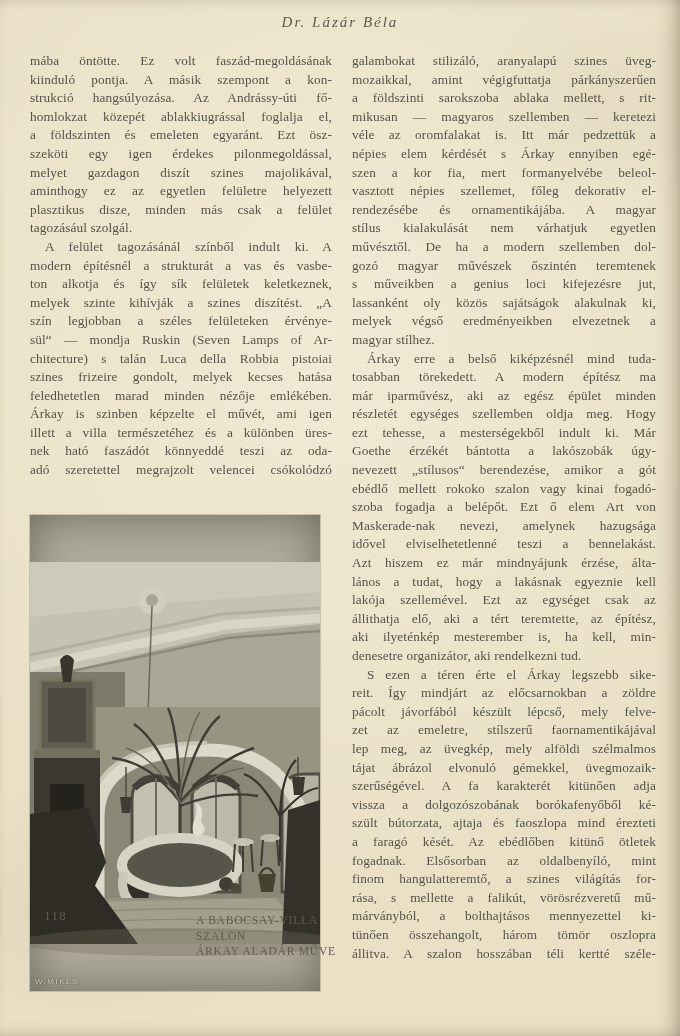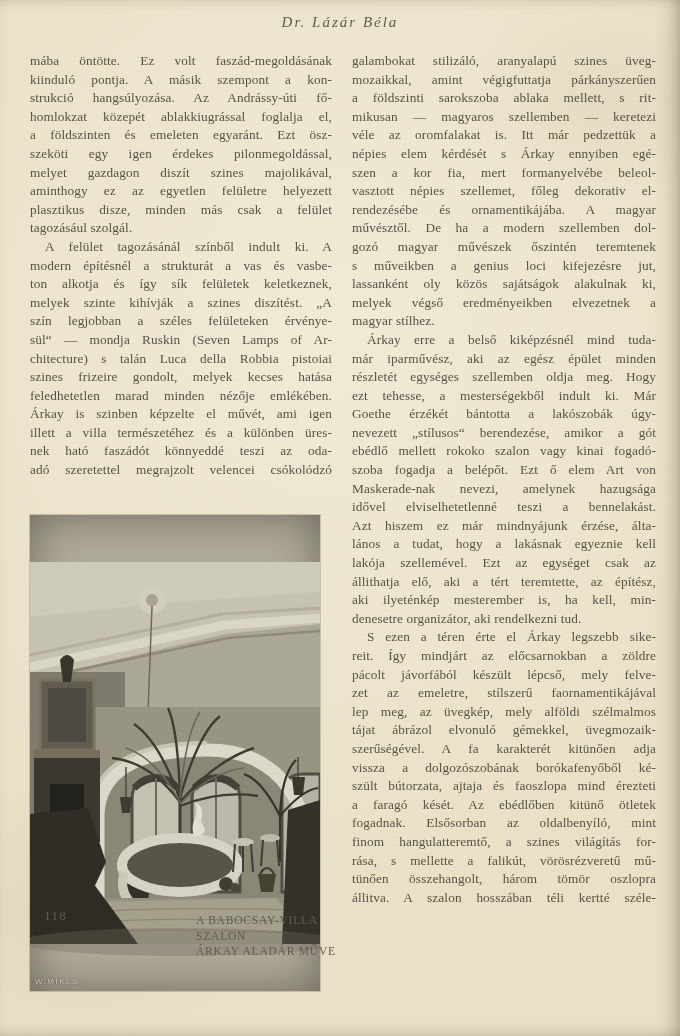--- a/index.html
+++ b/index.html
@@ -115,29 +115,31 @@
       <div class="para">
         <div class="line">galambokat stilizáló, aranyalapú szines üveg-</div>
         <div class="line">mozaikkal, amint végigfuttatja párkányszerűen</div>
         <div class="line">a földszinti sarokszoba ablaka mellett, s rit-</div>
         <div class="line">mikusan — magyaros szellemben — keretezi</div>
         <div class="line">véle az oromfalakat is. Itt már pedzettük a</div>
         <div class="line">népies elem kérdését s Árkay ennyiben egé-</div>
         <div class="line">szen a kor fia, mert formanyelvébe beleol-</div>
         <div class="line">vasztott népies szellemet, főleg dekorativ el-</div>
         <div class="line">rendezésébe és ornamentikájába. A magyar</div>
+        <div class="line">stílus kialakulását nem várhatjuk egyetlen</div>
         <div class="line">művésztől. De ha a modern szellemben dol-</div>
         <div class="line">gozó magyar művészek őszintén teremtenek</div>
         <div class="line">s műveikben a genius loci kifejezésre jut,</div>
         <div class="line">lassanként oly közös sajátságok alakulnak ki,</div>
         <div class="line">melyek végső eredményeikben elvezetnek a</div>
         <div class="line endline">magyar stílhez.</div>
       </div>
       <div class="para indent">
         <div class="line">Árkay erre a belső kiképzésnél mind tuda-</div>
+        <div class="line">tosabban törekedett. A modern építész ma</div>
         <div class="line">már iparművész, aki az egész épület minden</div>
         <div class="line">részletét egységes szellemben oldja meg. Hogy</div>
         <div class="line">ezt tehesse, a mesterségekből indult ki. Már</div>
         <div class="line">Goethe érzékét bántotta a lakószobák úgy-</div>
         <div class="line">nevezett „stílusos“ berendezése, amikor a gót</div>
         <div class="line">ebédlő mellett rokoko szalon vagy kinai fogadó-</div>
         <div class="line">szoba fogadja a belépőt. Ezt ő elem Art von</div>
         <div class="line">Maskerade-nak nevezi, amelynek hazugsága</div>
         <div class="line">idővel elviselhetetlenné teszi a bennelakást.</div>
         <div class="line">Azt hiszem ez már mindnyájunk érzése, álta-</div>
@@ -154,20 +156,21 @@
         <div class="line">zet az emeletre, stílszerű faornamentikájával</div>
         <div class="line">lep meg, az üvegkép, mely alföldi szélmalmos</div>
         <div class="line">tájat ábrázol elvonuló gémekkel, üvegmozaik-</div>
         <div class="line">szerűségével. A fa karakterét kitünően adja</div>
         <div class="line">vissza a dolgozószobának borókafenyőből ké-</div>
         <div class="line">szült bútorzata, ajtaja és faoszlopa mind érezteti</div>
         <div class="line">a faragó kését. Az ebédlőben kitünő ötletek</div>
         <div class="line">fogadnak. Elsősorban az oldalbenyíló, mint</div>
         <div class="line">finom hangulatteremtő, a szines világítás for-</div>
         <div class="line">rása, s mellette a falikút, vörösrézveretű mű-</div>
+        <div class="line">márványból, a bolthajtásos mennyezettel ki-</div>
         <div class="line">tünően összehangolt, három tömör oszlopra</div>
         <div class="line">állitva. A szalon hosszában téli kertté széle-</div>
       </div>
     </div>
 
   <div class="photo">
     <svg viewBox="0 0 290 382" aria-hidden="true">
 
       <rect x="0" y="0" width="290" height="382" fill="#aba796"></rect>
 

